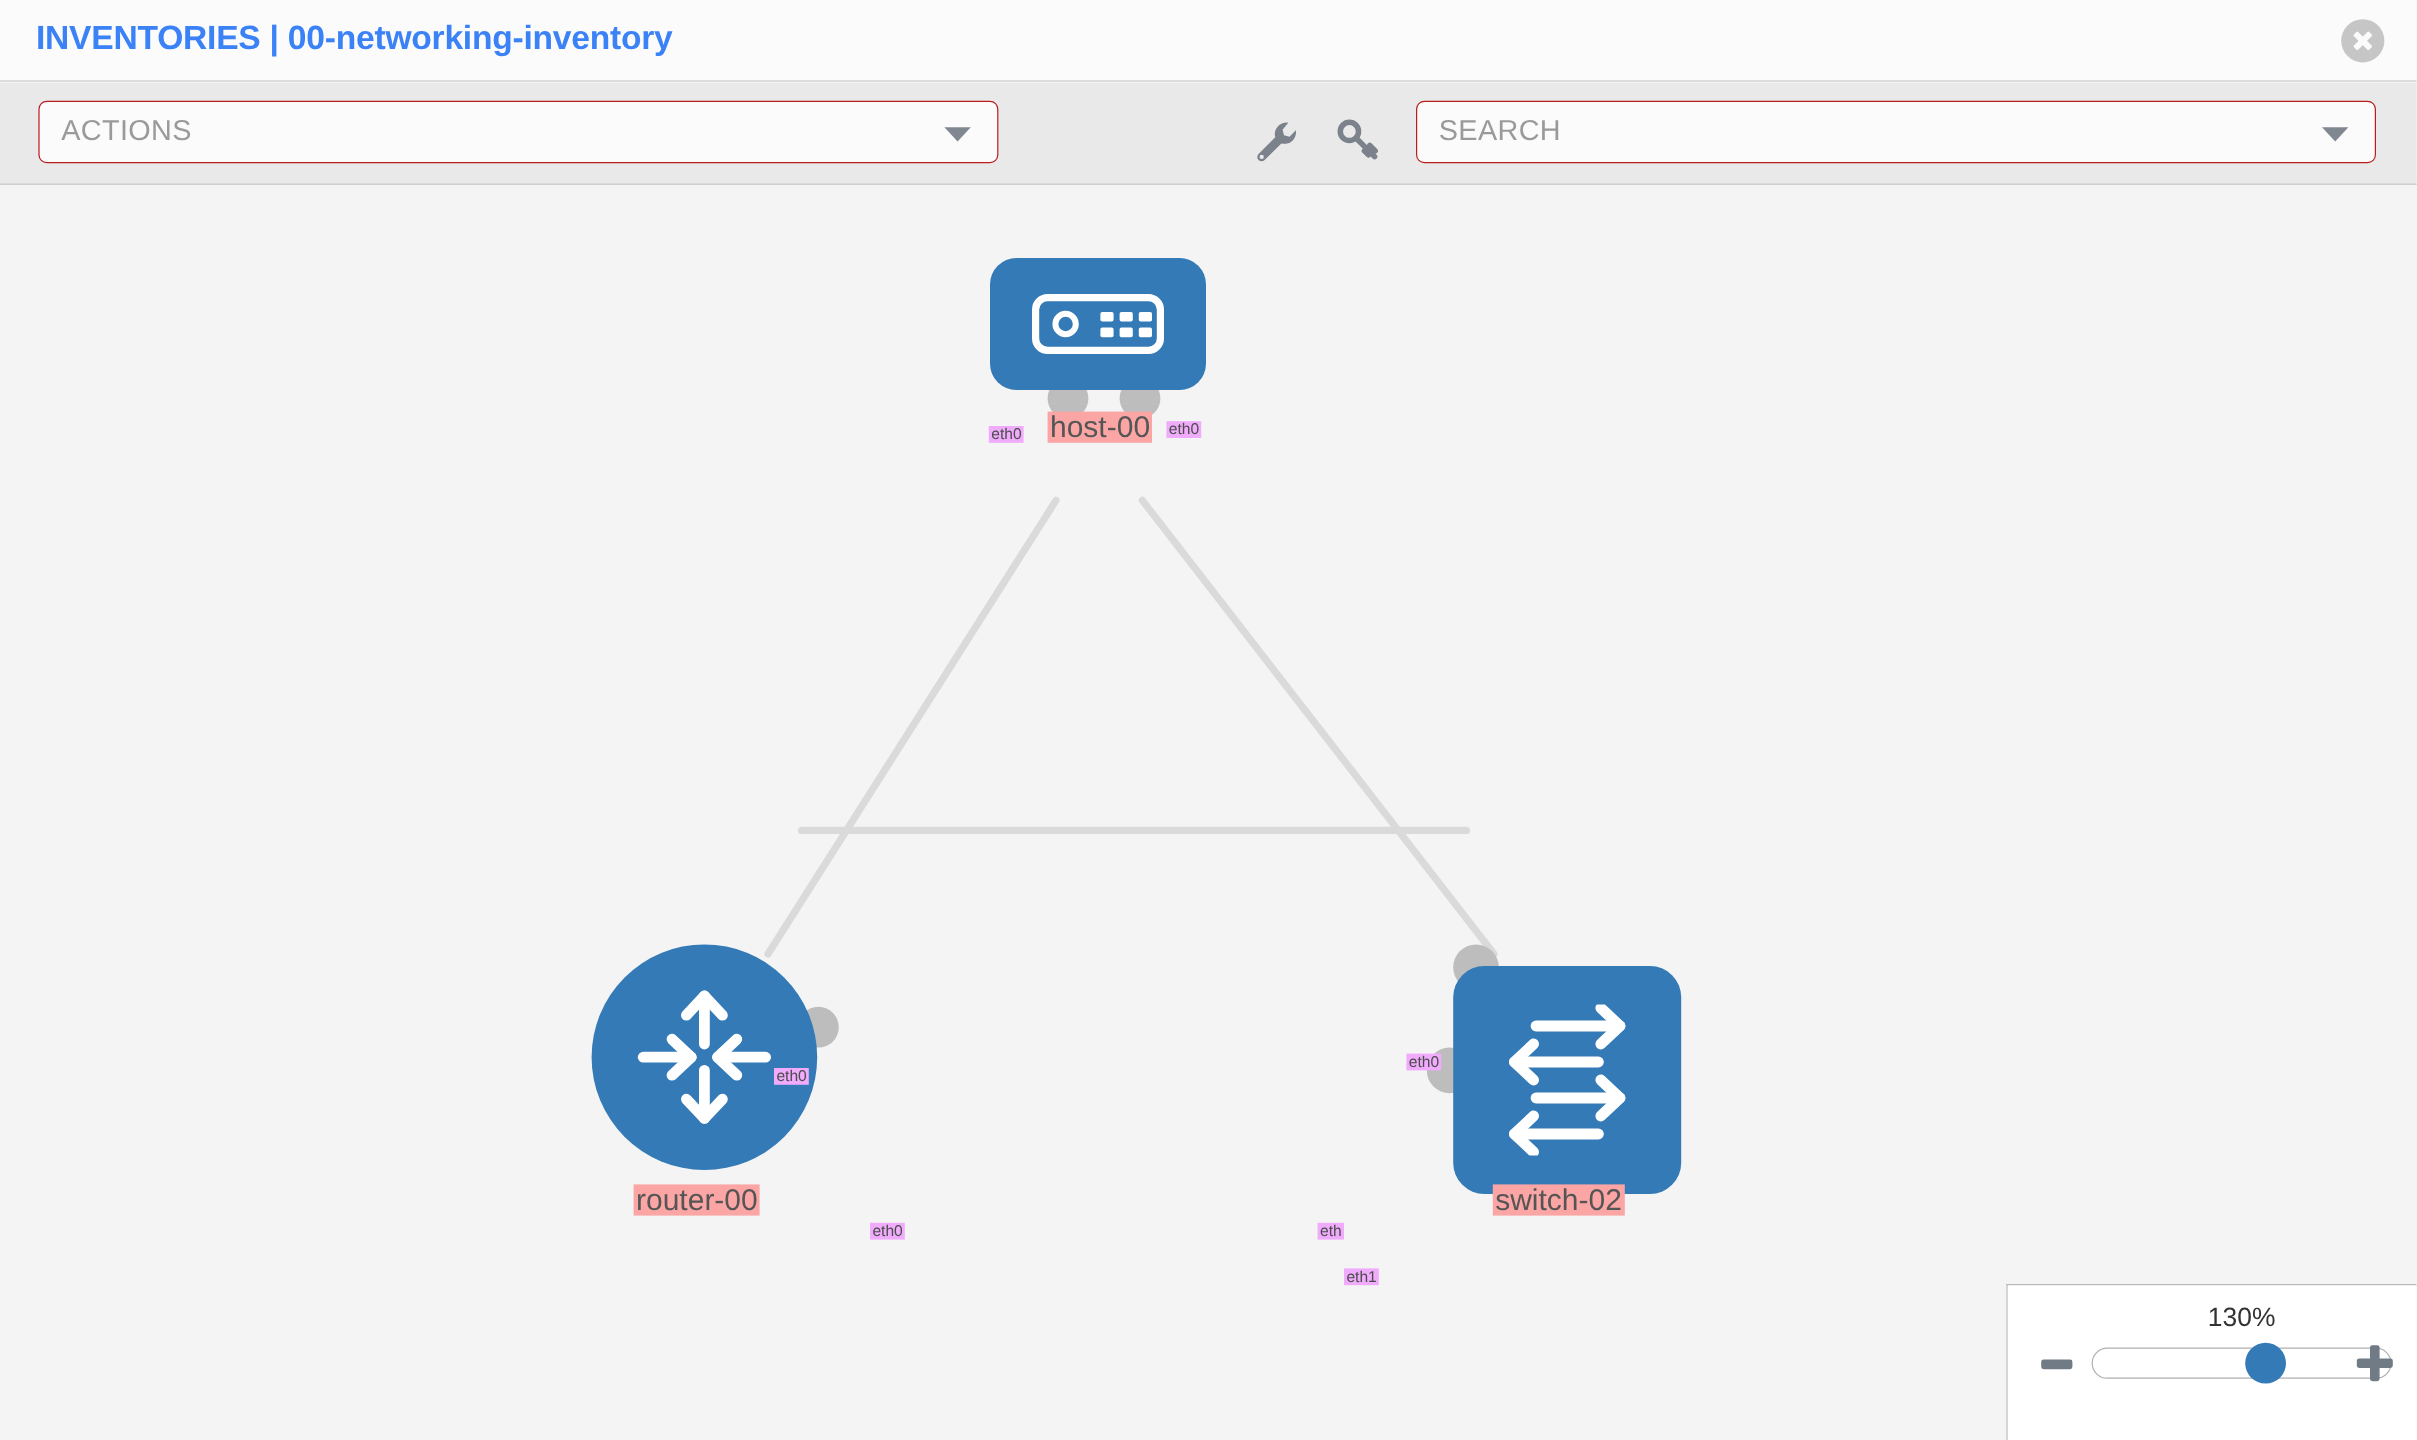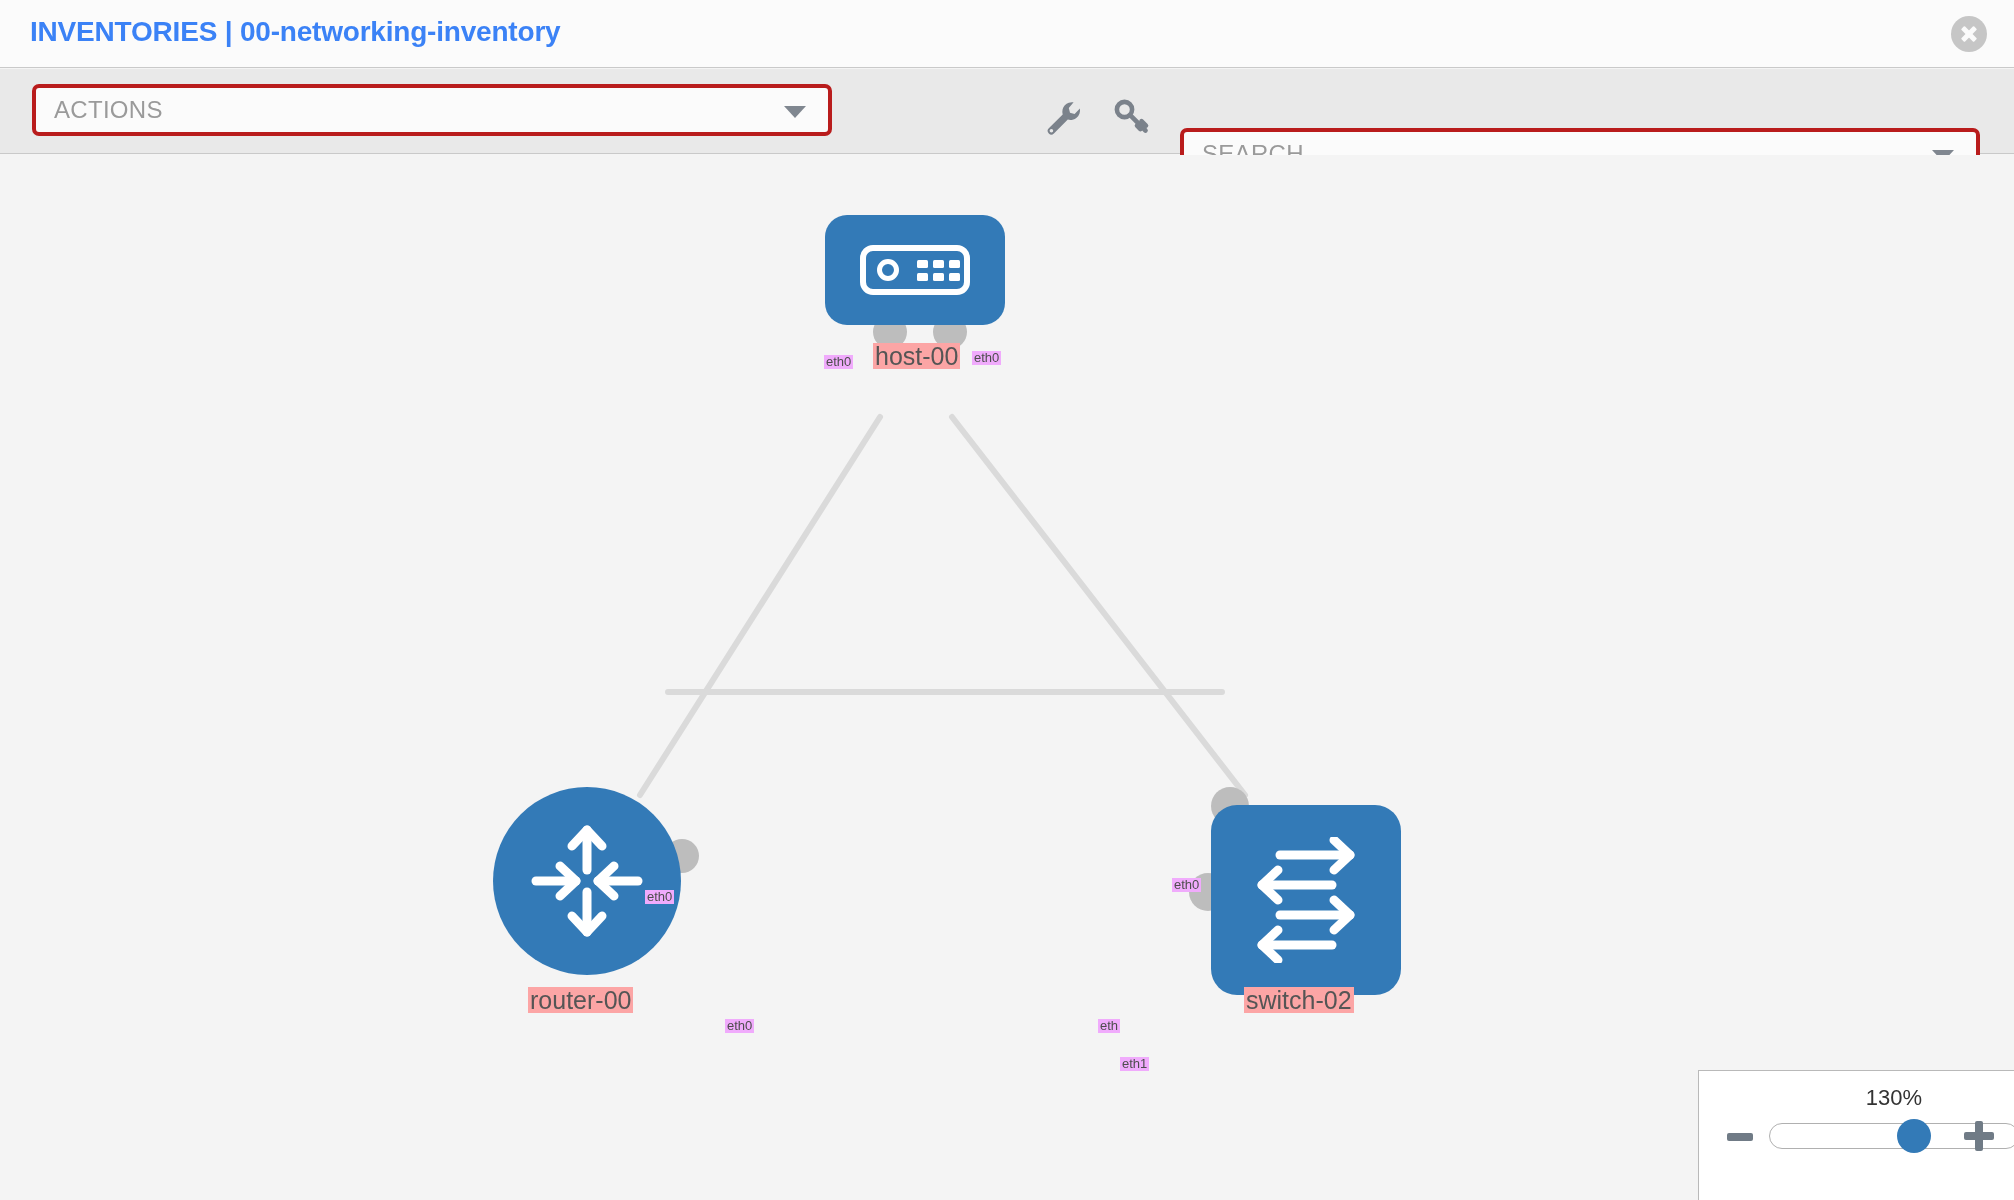--- a/index.html
+++ b/index.html
@@ -34,36 +34,36 @@
   .close-btn::before { transform: translate(-50%,-50%) rotate(45deg); }
   .close-btn::after  { transform: translate(-50%,-50%) rotate(-45deg); }
 
   
   .toolbar {
     position: absolute; left: 0; top: 69px; width: 2014px; height: 85px;
     background: #e9e9e9; border-bottom: 1px solid #c9c9c9;
   }
   .select-box {
     position: absolute; background: #fbfbfb;
-    border: 4px solid #b91c1c; border-radius: 7px;
+    border: 1px solid #b91c1c; border-radius: 7px;
     height: 52px; display: flex; align-items: center; cursor: pointer;
   }
   .select-box .sel-text {
     font-size: 24px; color: #9a9a9a; padding-left: 18px;
     letter-spacing: 0.3px; white-space: nowrap;
   }
   .caret {
     position: absolute; right: 22px; top: 50%;
     width: 0; height: 0; margin-top: -4px;
     border-left: 11px solid transparent;
     border-right: 11px solid transparent;
     border-top: 12px solid #808790;
   }
   #actions-select { left: 32px; top: 15px; width: 800px; }
-  #search-select  { left: 1180px; top: 15px; width: 800px; margin-top: 44px; }
+  #search-select  { left: 1180px; top: 15px; width: 800px; }
 
   .tool-icon {
     position: absolute; top: 26px; width: 44px; height: 44px; cursor: pointer;
   }
   #wrench-icon { left: 1040px; }
   #key-icon    { left: 1110px; }
 
   
   .canvas {
     position: absolute; left: 0; top: 155px; width: 2014px; height: 1045px;
@@ -85,21 +85,21 @@
     position: absolute; white-space: nowrap;
     font-size: 13px; color: #4d4d4d; background: #f0abfc;
     padding: 0 2px; line-height: 1.05;
   }
   .port-nub {
     position: absolute; background: #bdbdbd; border-radius: 50%;
   }
 
   
   .zoom-panel {
-    position: absolute; right: 0; bottom: 0; width: 316px; height: 130px;
+    position: absolute; right: 0; bottom: 0; width: 342px; height: 130px;
     background: #ffffff; border-top: 1px solid #b9b9b9; border-left: 1px solid #b9b9b9;
   }
   .zoom-level {
     position: absolute; top: 14px; left: 0; width: 390px; text-align: center;
     font-size: 22px; color: #333333;
   }
   .zoom-minus {
     position: absolute; left: 28px; top: 62px; width: 26px; height: 8px;
     background: #707b86; border-radius: 2px; cursor: pointer;
   }

